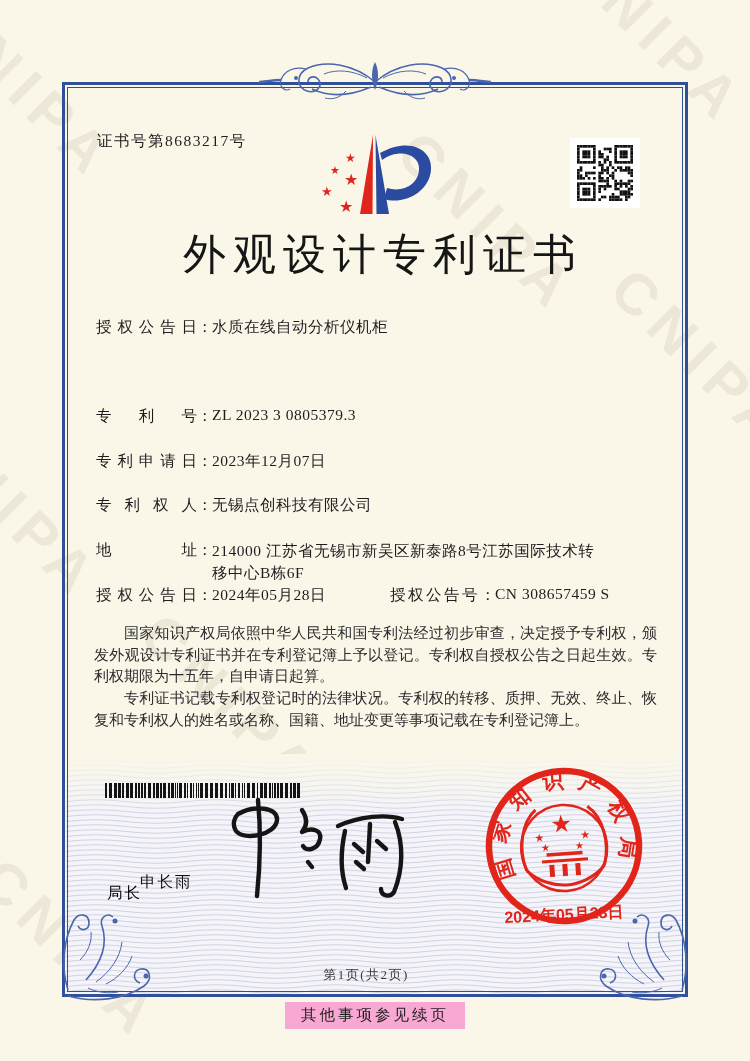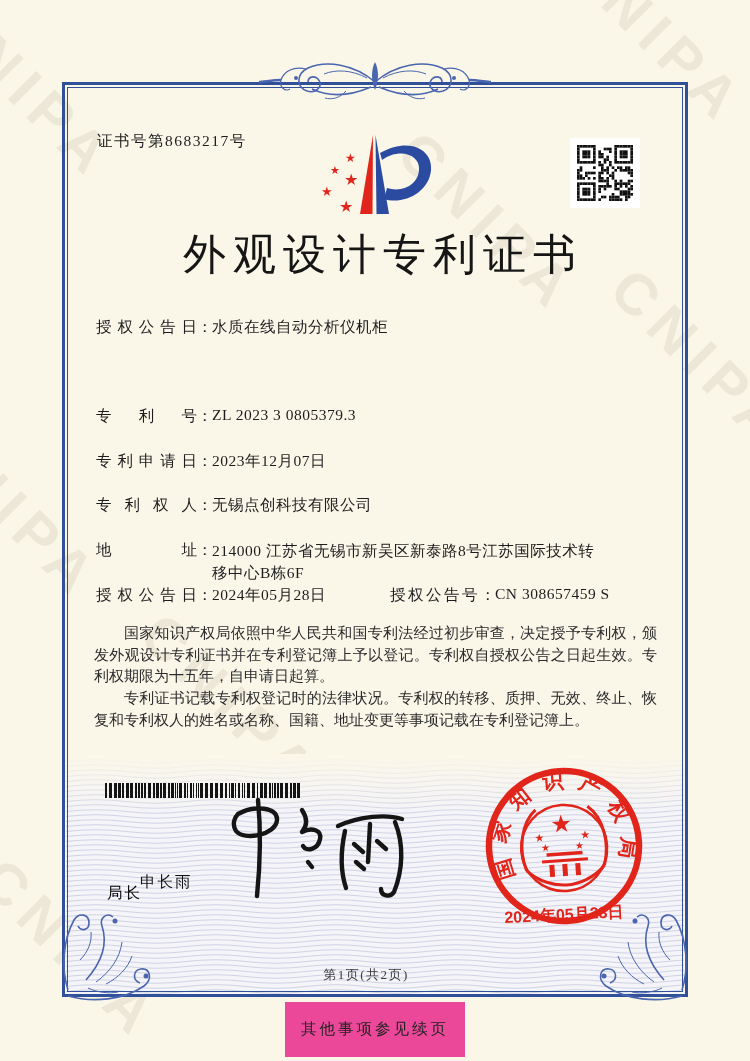--- a/index.html
+++ b/index.html
@@ -31,22 +31,22 @@
   .signature{position:absolute;left:212px;top:790px;}
   .director-title{position:absolute;left:107px;top:883px;font-family:"Liberation Sans","DejaVu Sans",sans-serif;
                   font-size:15.5px;letter-spacing:2px;color:#000000;}
   .director-name{position:absolute;left:107px;top:872px;font-family:"Liberation Sans","DejaVu Sans",sans-serif;
                  font-size:15.5px;letter-spacing:2px;color:#111;margin-left:33px;}
   .seal{position:absolute;left:478px;top:760px;}
   .qr-box{position:absolute;left:570px;top:138px;width:70px;height:70px;background:#fff;}
   .qr-box svg{position:absolute;left:7px;top:7px;}
   .page-number{position:absolute;left:62px;top:966px;width:608px;text-align:center;
                font-size:13px;letter-spacing:1.5px;color:#3a3a3c;}
-  .note-box{position:absolute;left:50%;transform:translateX(-50%);top:1002px;background:#ec4899;
-            padding:17px 16px;font-size:15.5px;letter-spacing:3px;color:#222;white-space:nowrap;}
+  .note-box{position:absolute;left:50%;transform:translateX(-50%);top:1002px;background:#f9a8d4;
+            padding:3px 16px;font-size:15.5px;letter-spacing:3px;color:#222;white-space:nowrap;}
   .flourish{position:absolute;pointer-events:none;}
   .logo{position:absolute;left:318px;top:128px;}
 </style>
 </head>
 <body>
 
 <div class="page">
 
   <div class="wm" style="left:-30px;top:-15px">CNIPA</div>
   <div class="wm" style="left:600px;top:-70px">CNIPA</div>

